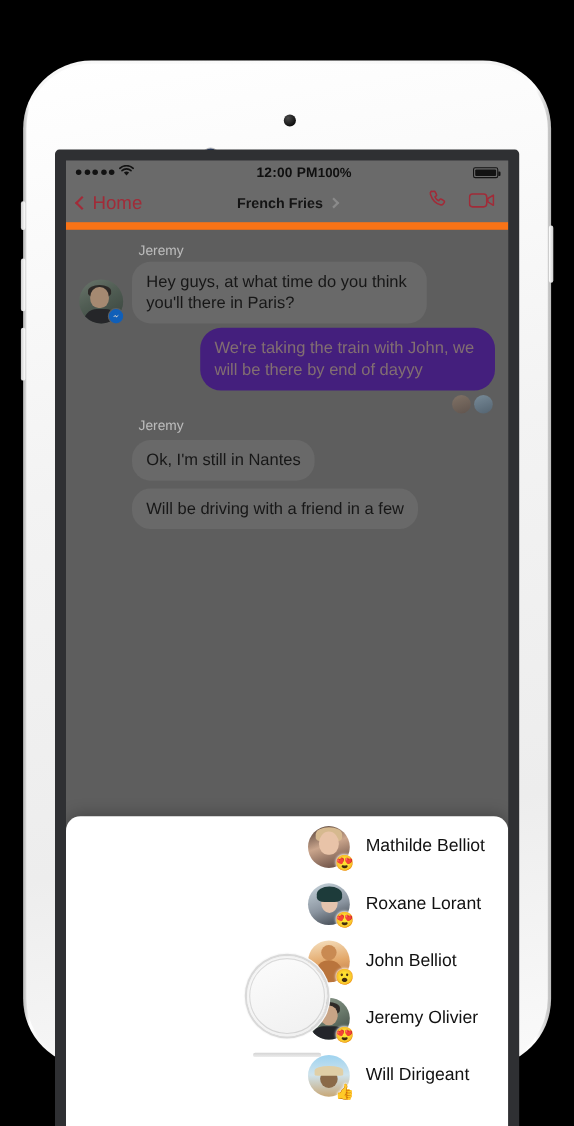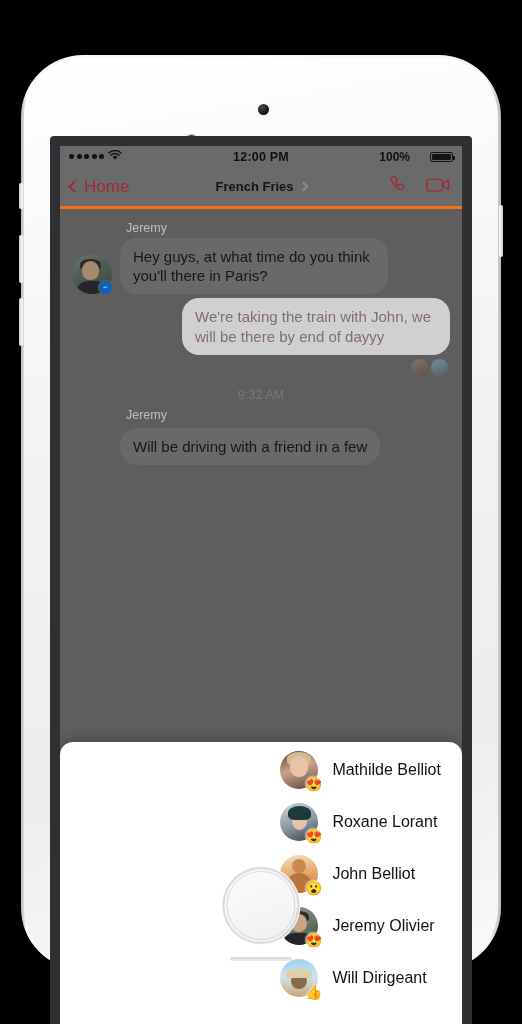--- a/index.html
+++ b/index.html
@@ -132,21 +132,21 @@
     padding: 0 9px;
     color: #101010;
     font-size: 12px;
     font-weight: bold;
   }
   .status-left { display: flex; align-items: center; gap: 4px; flex: 1; }
   .dots { display: flex; gap: 2.5px; align-items: center; }
   .dots i { width: 5px; height: 5px; border-radius: 50%; background: #121212; display: block; }
   .wifi { display: inline-block; }
   .status-center { font-size: 12.5px; letter-spacing: 0.2px; }
-  .status-right { flex: 1; display: flex; align-items: center; justify-content: flex-end; gap: 20px; }
+  .status-right { flex: 1; display: flex; align-items: center; justify-content: space-between; gap: 4px; }
   .battery {
     width: 23px; height: 10px;
     border: 1px solid #131313;
     border-radius: 2px;
     padding: 1px;
     position: relative;
   }
   .battery::after {
     content: "";
     position: absolute; right: -3px; top: 3px;
@@ -156,21 +156,21 @@
   .battery > span { display: block; height: 100%; background: #131313; border-radius: 1px; }
 
   
   .nav-bar {
     position: relative;
     height: 42px;
     background: #6a6a6a;
     display: flex;
     align-items: center;
     padding: 0 10px;
-    border-bottom: 3px solid #f97316;
+    border-bottom: 7px solid #f97316;
   }
   .nav-back {
     display: flex; align-items: center; gap: 4px;
     color: #a12b38; font-size: 17px;
     flex: 0 0 auto;
   }
   .chev-left {
     display: inline-block;
     width: 9px; height: 9px;
     border-left: 2.6px solid #a12b38;
@@ -247,21 +247,21 @@
     display: flex; align-items: center; justify-content: center;
   }
   .bubble {
     max-width: 268px;
     padding: 9px 13px;
     border-radius: 17px;
     font-size: 15px;
     line-height: 1.28;
   }
   .bubble.in { background: #7b7b7b; color: #121212; }
-  .bubble.out { background: #ffffff; color: #9b8286; }
+  .bubble.out { background: #4c1d95; color: #9b8286; border-radius: 19px; }
   .receipts {
     display: flex; justify-content: flex-end; gap: 3px;
     margin: 2px 2px 0 0;
   }
   .receipt {
     width: 17px; height: 17px; border-radius: 50%;
     background: #8c8c8c; overflow: hidden; position: relative;
   }
   .receipt.r1 { background: linear-gradient(160deg,#9a8878,#6f6058); }
   .receipt.r2 { background: linear-gradient(160deg,#8fa7b8,#5f7384); }
@@ -446,24 +446,27 @@
 
         <div class="msg-row right">
           <div class="bubble out">We're taking the train with John, we will be there by end of dayyy</div>
         </div>
 
         <div class="receipts">
           <span class="receipt r1"></span>
           <span class="receipt r2"></span>
         </div>
 
-        <div class="timestamp">9:32 AM</div>
 
         <div class="sender-name">Jeremy</div>
 
+        <div class="msg-row">
+          <div class="avatar-wrap" style="visibility:hidden"></div>
+          <div class="bubble in">Ok, I'm still in Nantes</div>
+        </div>
 
         <div class="msg-row">
           <div class="avatar-wrap" style="visibility:hidden"></div>
           <div class="bubble in">Will be driving with a friend in a few</div>
         </div>
       </div>
 
       <div class="dim-overlay"></div>
 
       <div class="sheet">

